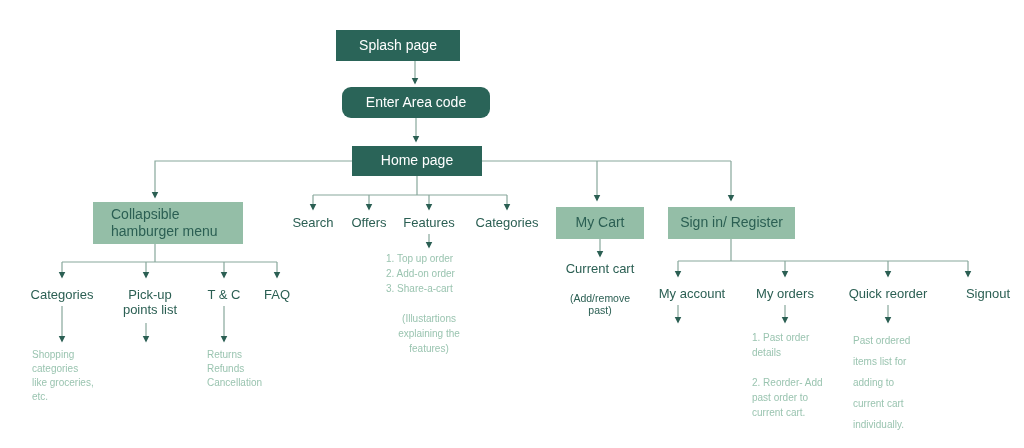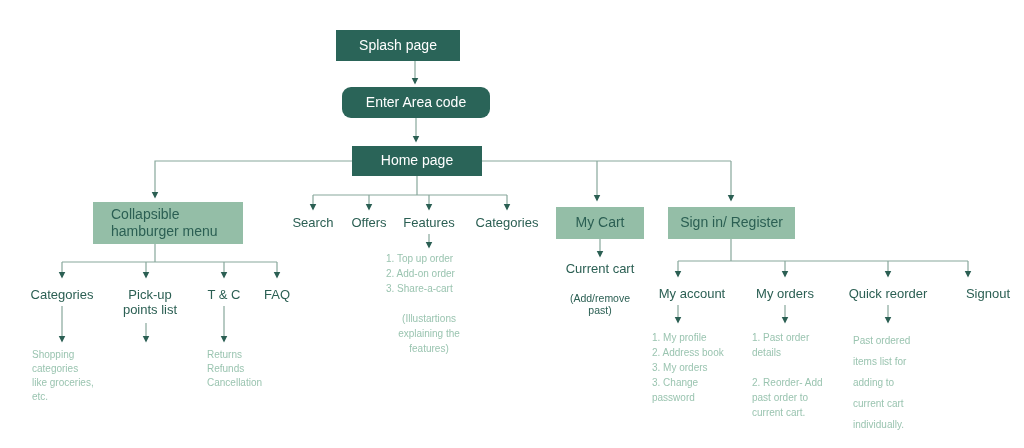--- a/index.html
+++ b/index.html
@@ -155,25 +155,20 @@
 
   <div class="lbl" id="l-current-cart">Current cart</div>
   <div class="desc center" id="d-add-remove">(Add/remove
 past)</div>
 
   <div class="lbl" id="l-my-account">My account</div>
   <div class="lbl" id="l-my-orders">My orders</div>
   <div class="lbl" id="l-quick-reorder">Quick reorder</div>
   <div class="lbl" id="l-signout">Signout</div>
 
-  <div class="desc" id="d-my-account">1. My profile
-2. Address book
-3. My orders
-3. Change
-password</div>
   <div class="desc" id="d-my-orders">1. Past order
 details
 
 2. Reorder- Add
 past order to
 current cart.</div>
   <div class="desc" id="d-quick-reorder">Past ordered
 items list for
 adding to
 current cart

